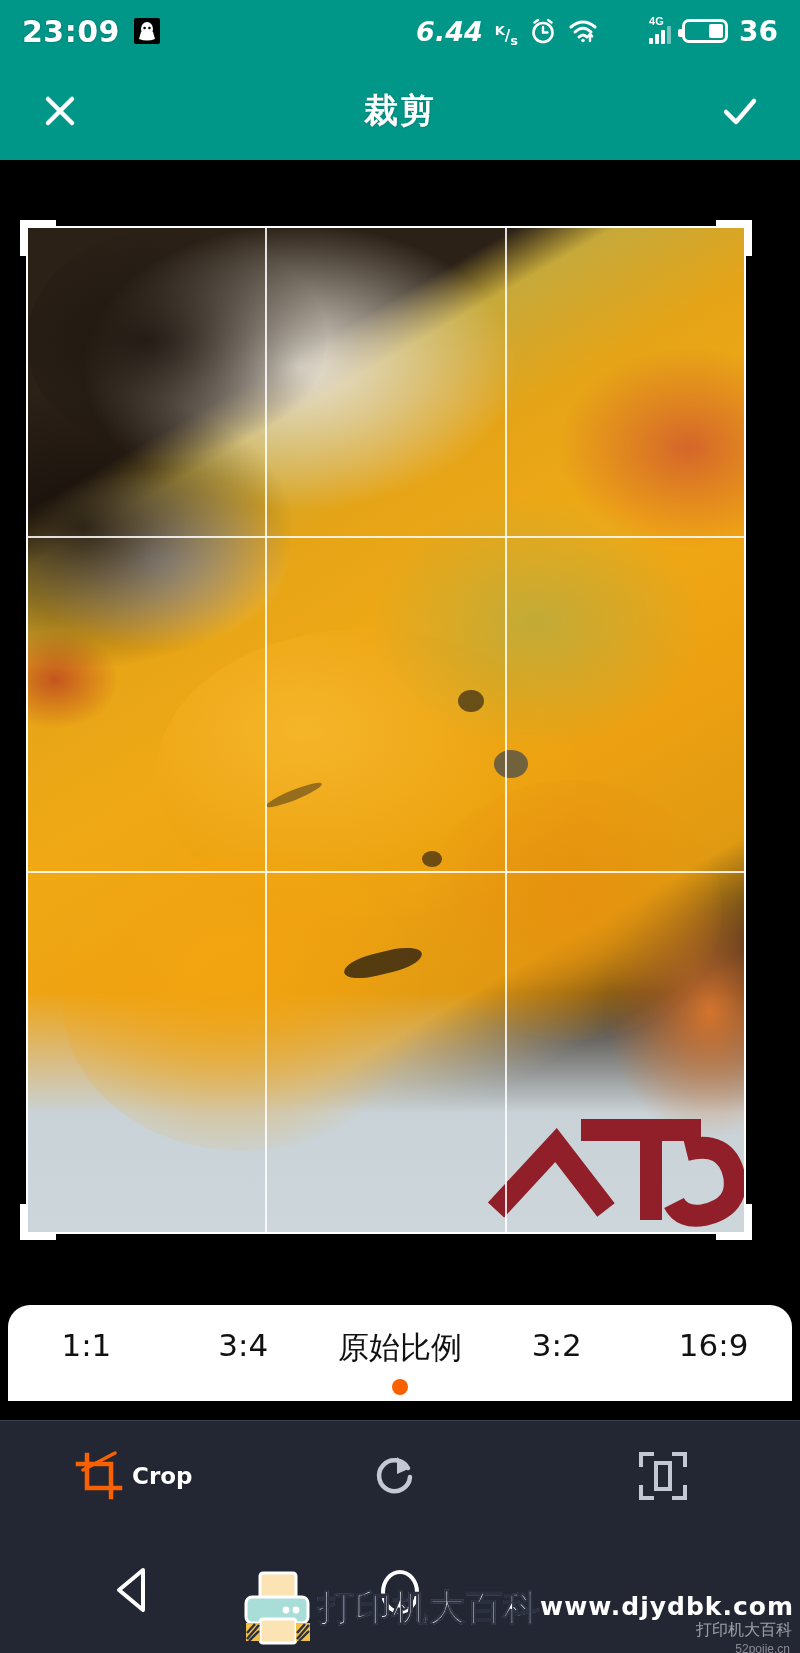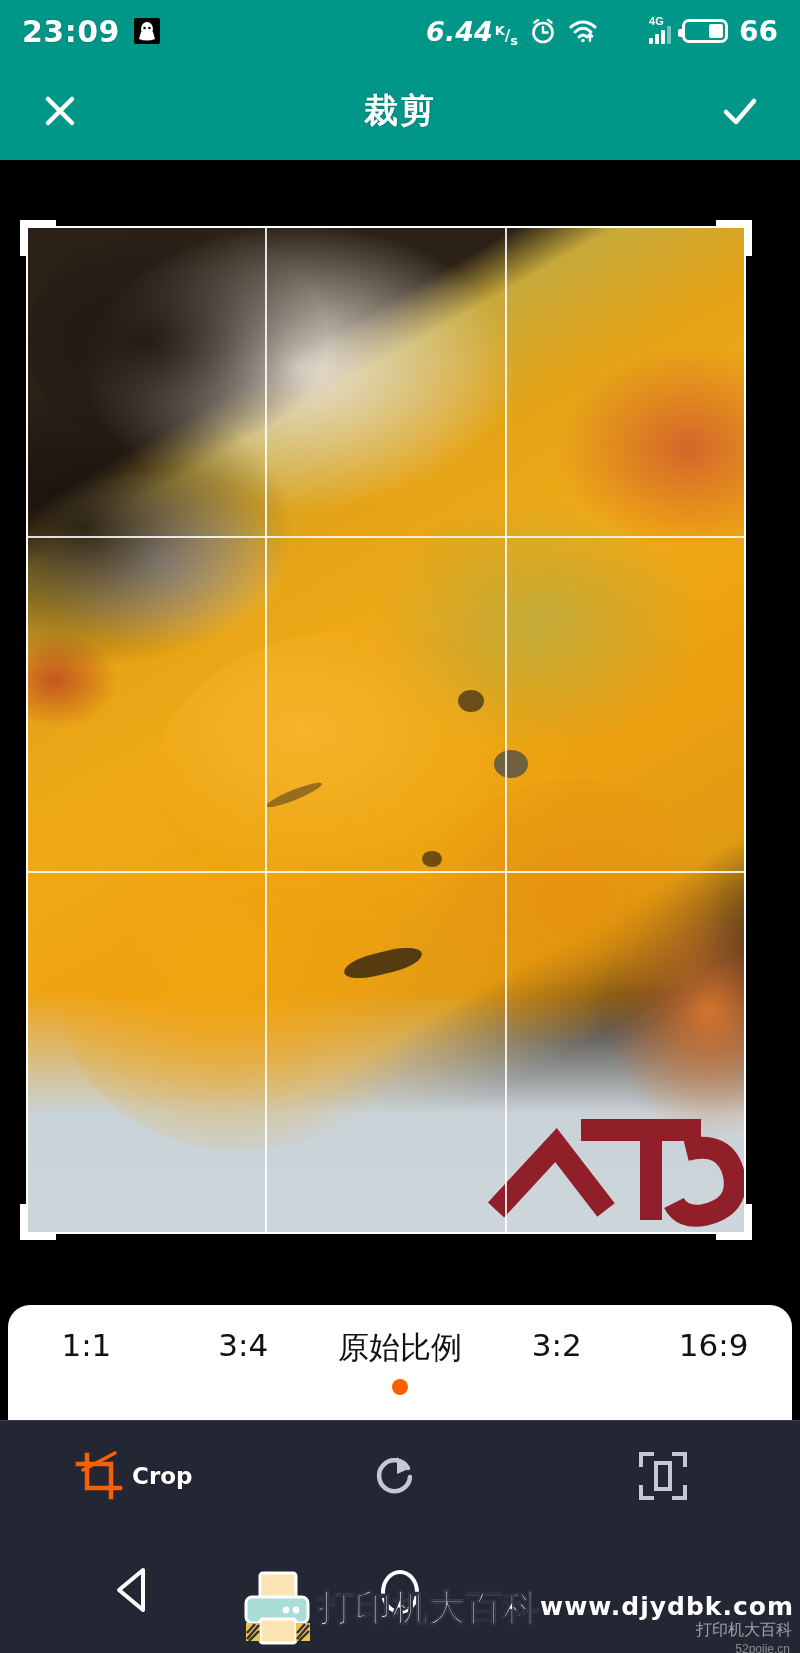--- a/index.html
+++ b/index.html
@@ -38,21 +38,21 @@
   }
   .qq-icon svg { display:block; }
   .sb-spacer { flex:1; }
   .sb-right { display:flex; align-items:center; gap:11px; }
   .sb-net {
     display:flex; align-items:baseline;
     font-family:"DejaVu Sans", sans-serif;
   }
   .sb-net .num { font-size:27px; font-weight:bold;font-style:italic; }
   .sb-net .unit {
-    font-size:15px; font-weight:bold; margin-left:2px;
+    font-size:15px; font-weight:bold; margin-left:12px;
     line-height:1;
   }
   .sb-net .unit sup { font-size:13px; }
   .sb-net .unit sub { font-size:13px; }
   .icon-wrap { display:flex; align-items:center; }
   .sb-4g {
     position:relative; display:flex; align-items:flex-start; height:26px;margin-left:40px;
   }
   .sb-4g .lbl {
     position:absolute; top:-2px; left:0;
@@ -197,21 +197,21 @@
   .h-bl { left:-6px; bottom:-6px; }
   .h-bl::before { left:0; bottom:0; width:36px; height:8px; }
   .h-bl::after  { left:0; bottom:0; width:8px;  height:36px; }
   .h-br { right:-6px; bottom:-6px; }
   .h-br::before { right:0; bottom:0; width:36px; height:8px; }
   .h-br::after  { right:0; bottom:0; width:8px;  height:36px; }
 
   
   .ratio-panel {
     position:absolute; left:8px; top:1305px;
-    width:784px; height:115px;
+    width:784px; height:96px;
     background:#fff;
     border-radius:22px 22px 0 0;
     display:flex; align-items:flex-start;
     padding-top:22px;
   }
   .ratio-item {
     flex:1; display:flex; flex-direction:column;
     align-items:center; gap:10px;
     cursor:pointer;
   }
@@ -339,21 +339,21 @@
         <span class="bars">
           <i></i>
             <i></i>
             <i></i>
             <i></i>
         </span>
       </span>
       <span class="battery">
         <span class="fill"></span>
       </span>
-      <span class="sb-batnum">66</span>
+      <span class="sb-batnum">36</span>
     </div>
   </div>
 
   <div class="appbar">
     <div class="ab-btn">
       <svg width="44" height="44" viewBox="0 0 44 44">
         <path d="M10 10 L34 34 M34 10 L10 34" stroke="#fff" stroke-width="4.5" stroke-linecap="round"></path>
       </svg>
     </div>
     <div class="title">裁剪</div>

